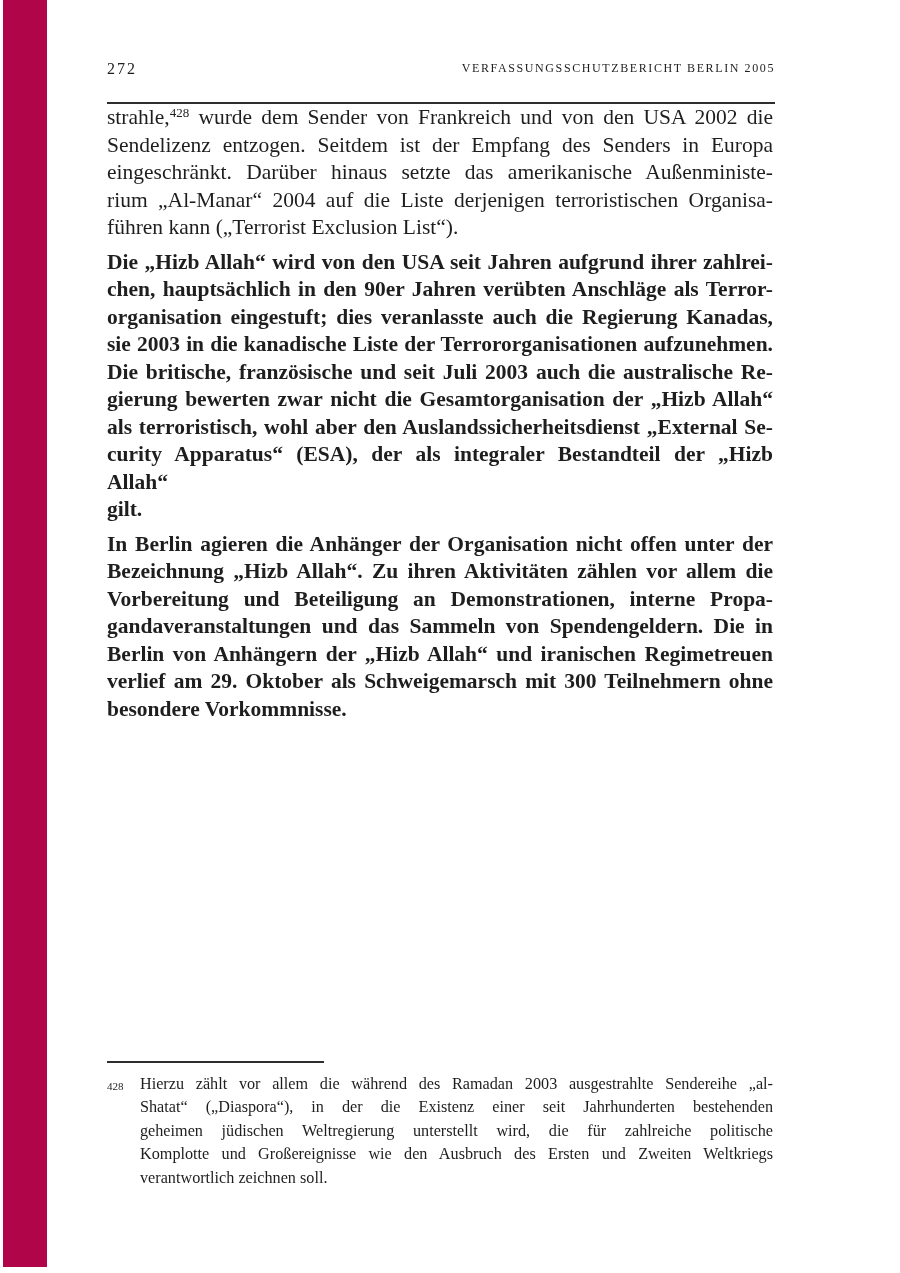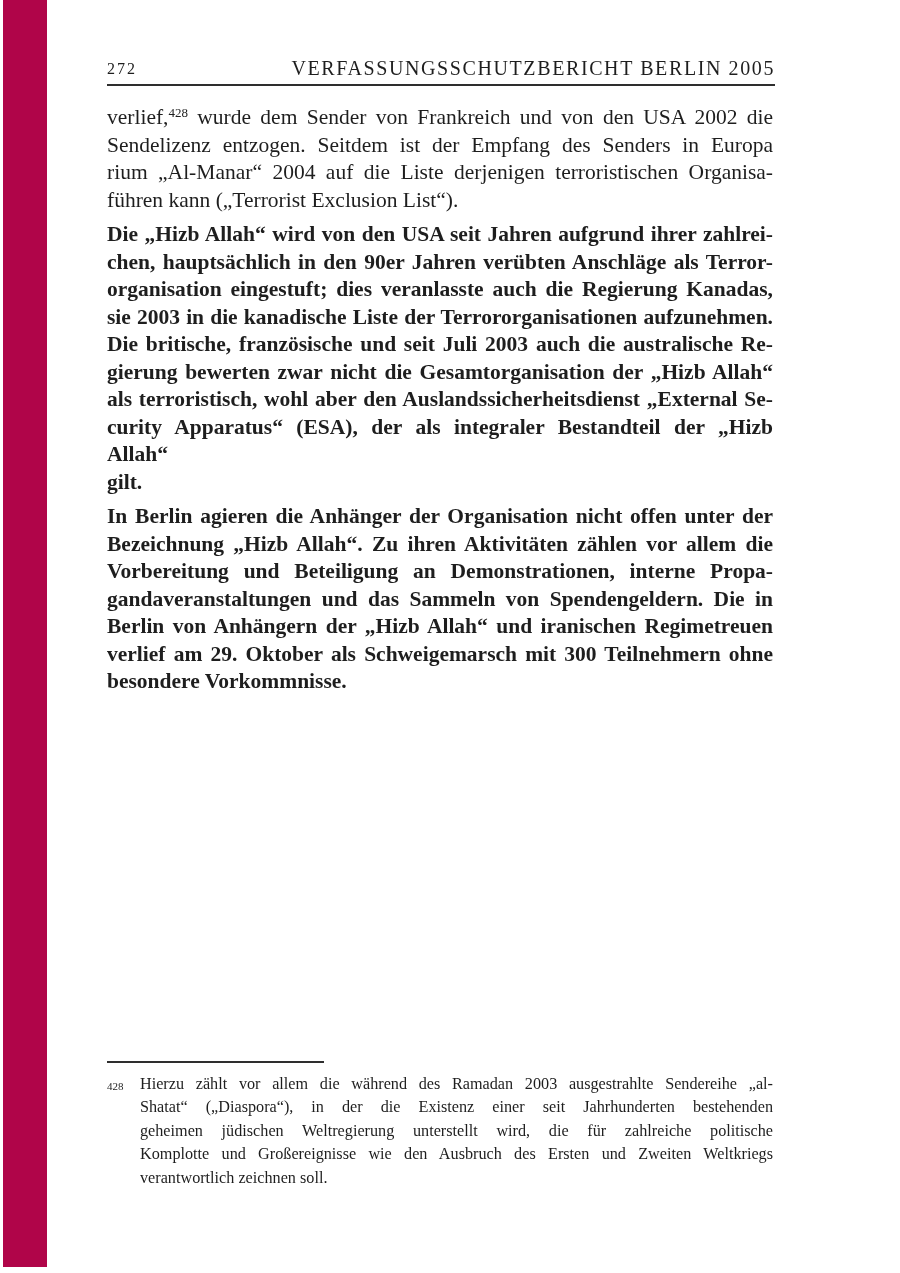--- a/index.html
+++ b/index.html
@@ -26,30 +26,30 @@
   }
   .header {
     position: absolute;
     left: 107px;
     top: 58px;
     width: 668px;
     display: flex;
     justify-content: space-between;
     align-items: flex-end;
     border-bottom: 2px solid var(--rule-color, #2e2e2e);
-    padding-bottom: 5px;
+    padding-bottom: 23px;
     line-height: 21px;
     font-family: Liberation Serif, serif;
   }
   .page-number {
     font-size: 16px;
     letter-spacing: 2px;
   }
   .header-title {
-    font-size: 20px;
+    font-size: 12px;
     letter-spacing: 1.6px;
     white-space: nowrap;
   }
   .body-text {
     position: absolute;
     left: 107px;
     top: 104px;
     width: 666px;
     font-size: 21.5px;
     line-height: 27.5px;
@@ -97,22 +97,23 @@
 <div class="page">
   <div class="accent-bar"></div>
 
   <div class="header">
     <span class="page-number">272</span>
     <span class="header-title">VERFASSUNGSSCHUTZBERICHT BERLIN 2005</span>
   </div>
 
   <div class="body-text">
       <div class="para">
-        <div class="line just"><span>verlief,</span><sup class="fn-ref">428</sup><span> wurde dem Sender von Frankreich und von den USA 2002 die</span></div>
+        <div class="line just"><span>strahle,</span><sup class="fn-ref">428</sup><span> wurde dem Sender von Frankreich und von den USA 2002 die</span></div>
         <div class="line just">Sendelizenz entzogen. Seitdem ist der Empfang des Senders in Europa</div>
+        <div class="line just">eingeschränkt. Darüber hinaus setzte das amerikanische Außenministe-</div>
         <div class="line just">rium „Al-Manar“ 2004 auf die Liste derjenigen terroristischen Organisa-</div>
         <div class="line">führen kann („Terrorist Exclusion List“).</div>
       </div>
       <div class="para">
         <div class="line just">Die „Hizb Allah“ wird von den USA seit Jahren aufgrund ihrer zahlrei-</div>
         <div class="line just">chen, hauptsächlich in den 90er Jahren verübten Anschläge als Terror-</div>
         <div class="line just">organisation eingestuft; dies veranlasste auch die Regierung Kanadas,</div>
         <div class="line just">sie 2003 in die kanadische Liste der Terrororganisationen aufzunehmen.</div>
         <div class="line just">Die britische, französische und seit Juli 2003 auch die australische Re-</div>
         <div class="line just">gierung bewerten zwar nicht die Gesamtorganisation der „Hizb Allah“</div>

